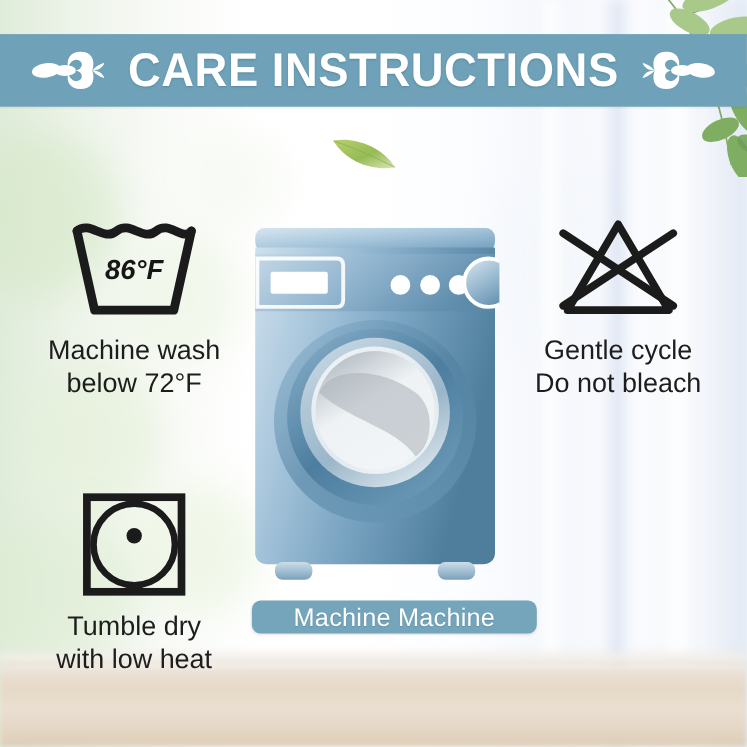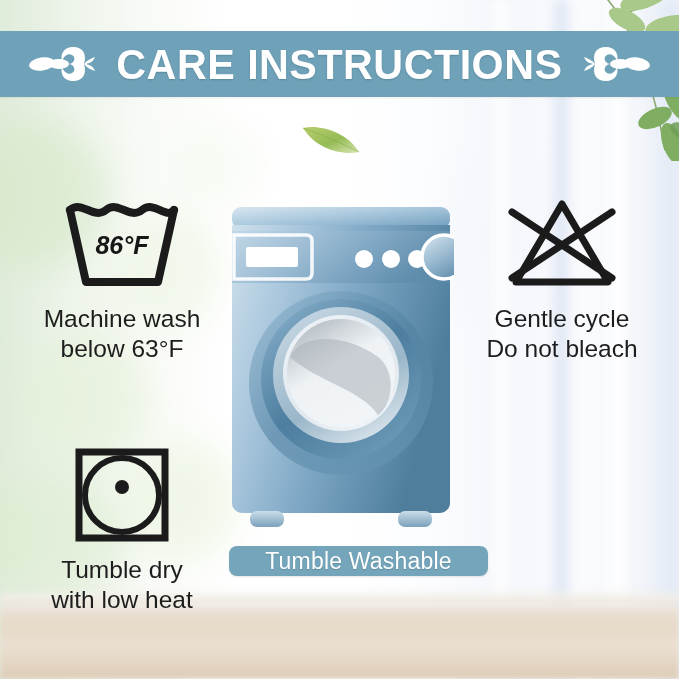--- a/index.html
+++ b/index.html
@@ -280,21 +280,21 @@
 
   <div class="care" id="care-wash">
     <div class="sym">
       <svg width="124" height="100" viewBox="0 0 124 100">
         <path d="M10 16 C22 6, 34 26, 46 16 C58 6, 70 26, 82 16 C94 6, 106 26, 114 16" stroke="#1b1b1b" stroke-width="8" fill="none" stroke-linecap="round"></path>
         <path d="M10 16 L26 88 L98 88 L114 16" stroke="#1b1b1b" stroke-width="8" fill="none" stroke-linejoin="round" stroke-linecap="round"></path>
         <text class="tub-temp" x="62" y="60" text-anchor="middle">86°F</text>
       </svg>
     </div>
     <div class="cap">Machine wash
-below 63°F</div>
+below 72°F</div>
   </div>
 
   <div class="care" id="care-bleach">
     <div class="sym">
       <svg width="124" height="100" viewBox="0 0 124 100">
         <path d="M62 10 L108 88 L16 88 Z" stroke="#1b1b1b" stroke-width="7" fill="none" stroke-linejoin="round"></path>
         <line x1="12" y1="18" x2="112" y2="84" stroke="#1b1b1b" stroke-width="7" stroke-linecap="round"></line>
         <line x1="112" y1="18" x2="12" y2="84" stroke="#1b1b1b" stroke-width="7" stroke-linecap="round"></line>
       </svg>
     </div>
@@ -383,16 +383,16 @@
       <circle cx="113" cy="166" r="54" fill="url(#glassG)"></circle>
       <path d="M62 150 C72 126, 118 126, 150 150 C168 164, 166 196, 150 208
                C132 182, 92 176, 62 150 Z" fill="#a9b1b8" opacity=".55"></path>
 
       <rect x="22" y="304" width="34" height="16" rx="7" fill="url(#footG)"></rect>
       <rect x="170" y="304" width="34" height="16" rx="7" fill="url(#footG)"></rect>
     </svg>
   </div>
 
   <div class="pill">
-    <span>Tumble Washable</span>
+    <span>Machine Machine</span>
   </div>
 
 </div>
 
 </body></html>

